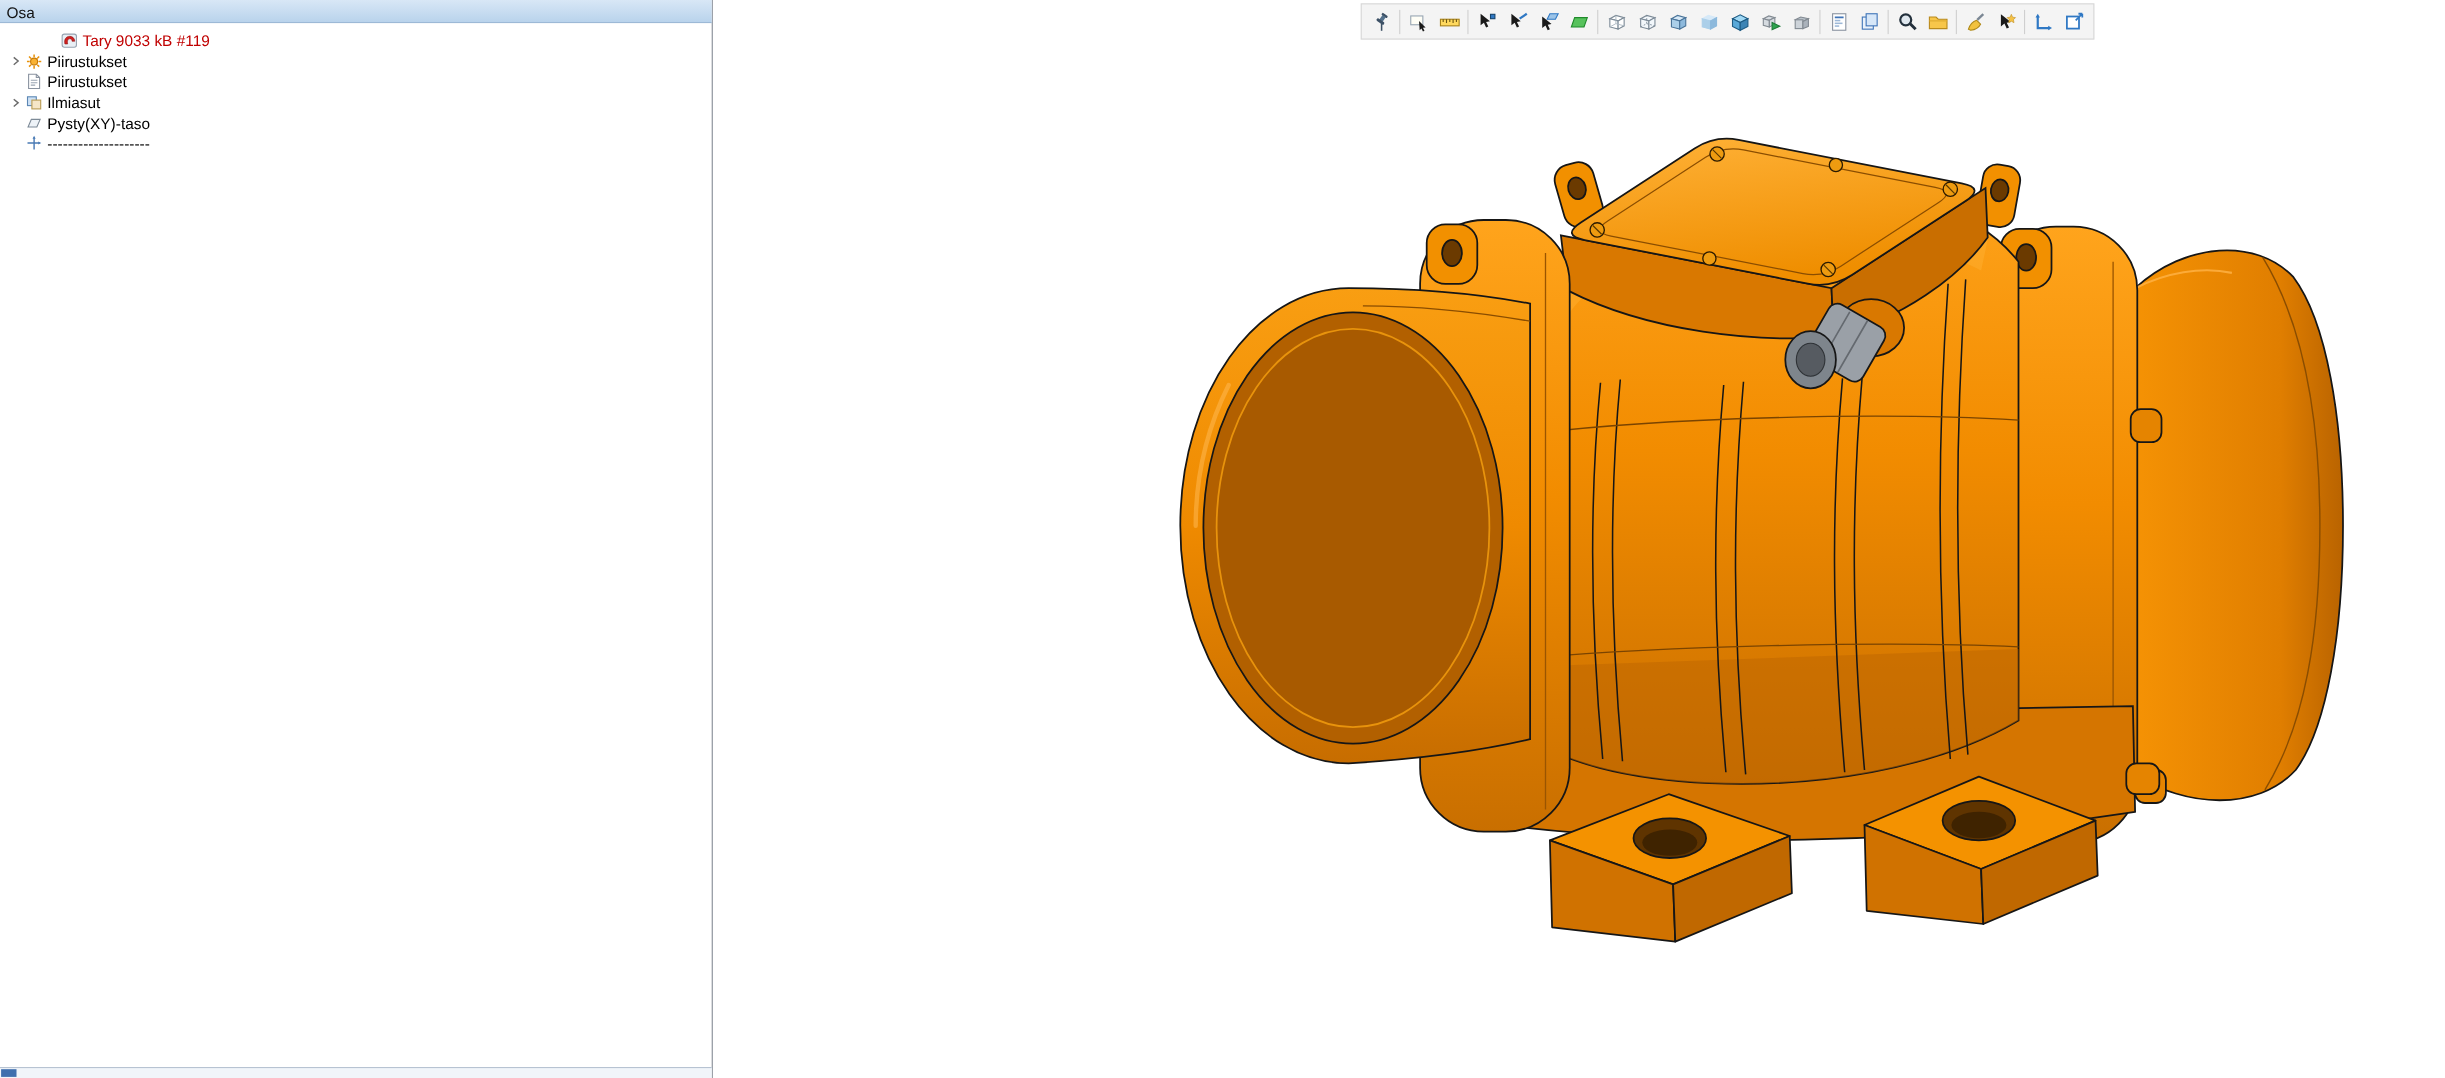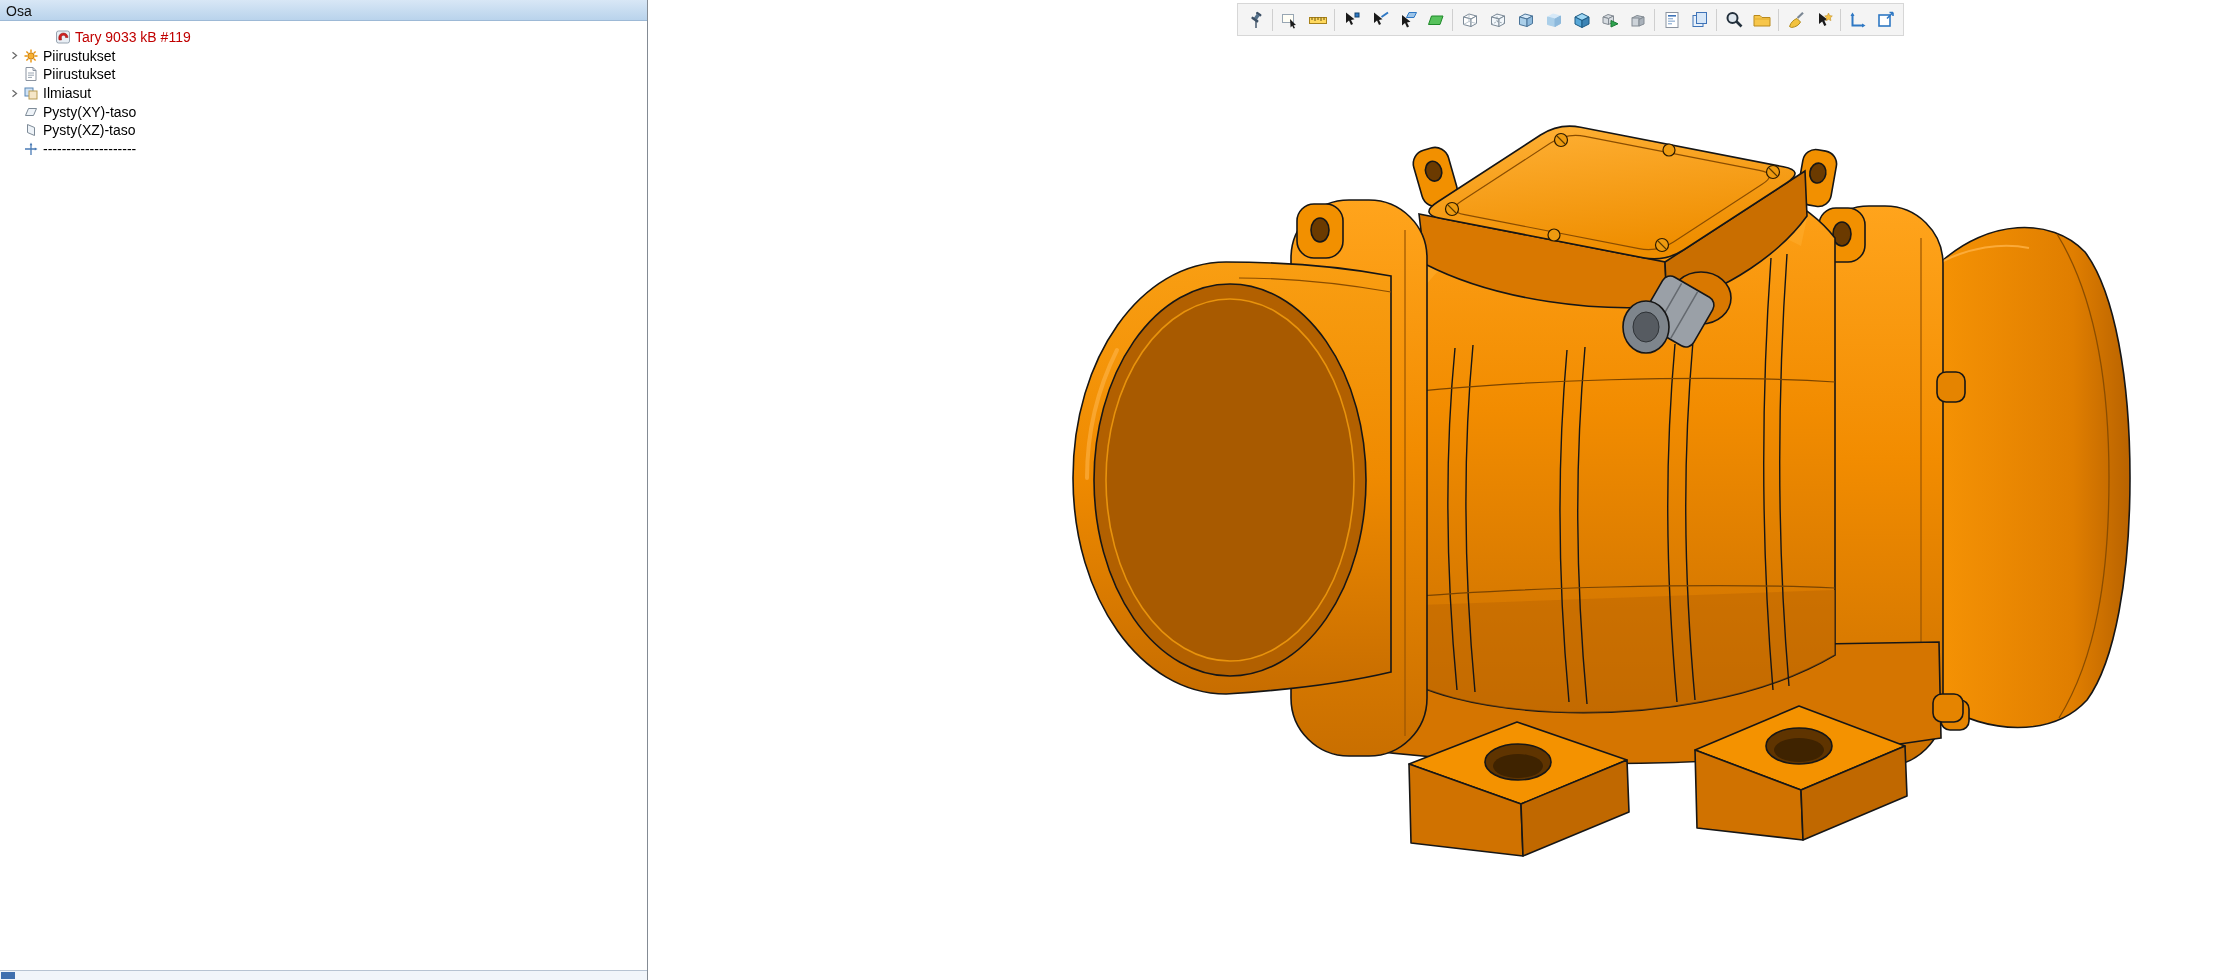--- a/index.html
+++ b/index.html
@@ -101,29 +101,20 @@
     <div class="tree-row">
       <span class="twist"></span>
       <span class="ticon">
         <svg width="16" height="16" viewBox="0 0 16 16">
             <path d="M2.5 11.5 L5.5 4.5 L13.5 4.5 L10.5 11.5 Z" fill="#eef3f8" stroke="#7d8a97"></path>
           </svg>
       </span>
       <span class="tlabel">Pysty(XY)-taso</span>
     </div>
 
-    <div class="tree-row">
-      <span class="twist"></span>
-      <span class="ticon">
-        <svg width="16" height="16" viewBox="0 0 16 16">
-            <path d="M4.5 2.5 L11.5 5.5 L11.5 13.5 L4.5 10.5 Z" fill="#eef3f8" stroke="#7d8a97"></path>
-          </svg>
-      </span>
-      <span class="tlabel">Pysty(XZ)-taso</span>
-    </div>
 
 
 
     <div class="tree-row">
       <span class="twist"></span>
       <span class="ticon">
         <svg width="16" height="16" viewBox="0 0 16 16">
             <path d="M8 3 V14 M2 8 H13" stroke="#4a7bb5" stroke-width="1.3"></path>
             <path d="M8 1.5 L6.6 4.2 H9.4 Z" fill="#4a7bb5"></path>
             <path d="M14.5 8 L11.8 6.6 V9.4 Z" fill="#4a7bb5"></path>

